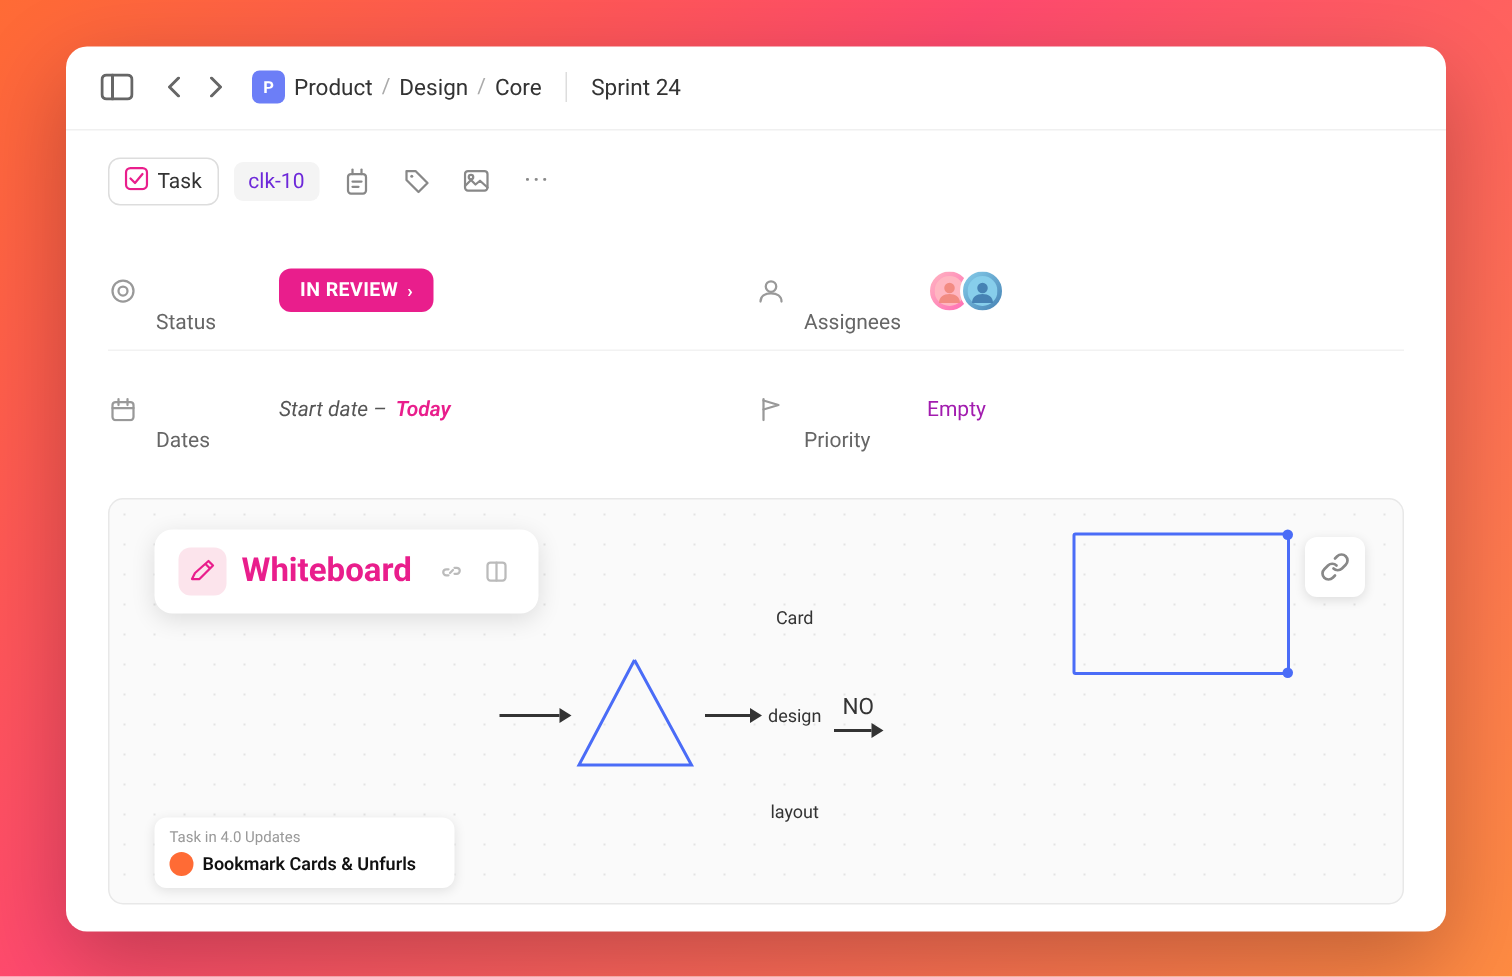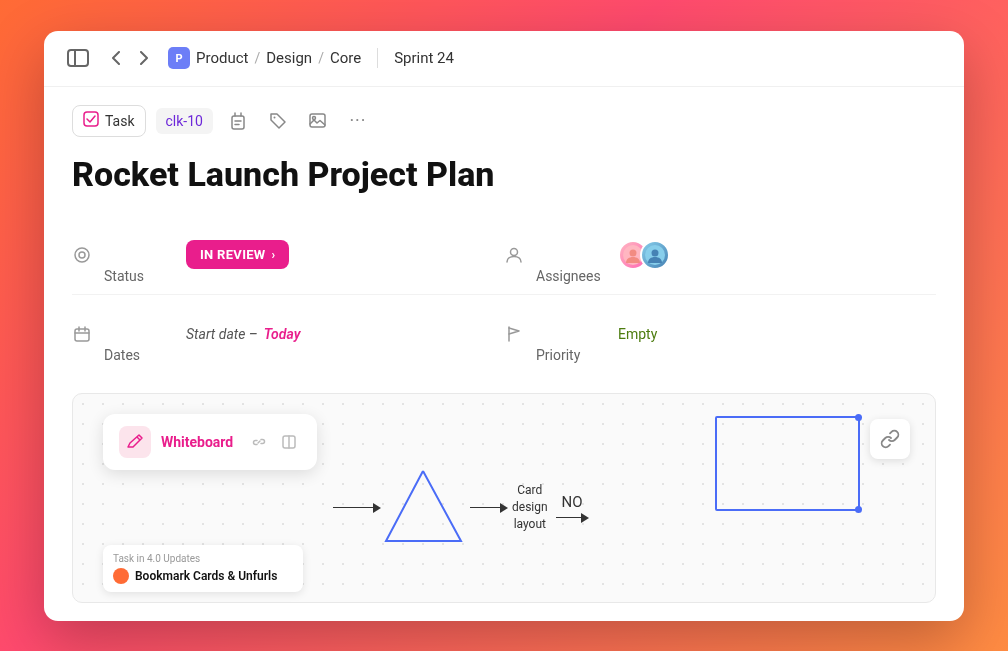--- a/index.html
+++ b/index.html
@@ -231,21 +231,21 @@
       color: #e91e8c;
       font-weight: 600;
     }
 
     .assignee-avatars {
       display: flex;
       align-items: center;
     }
 
     .empty-value {
-      color: #4d7c0f;
+      color: #a21caf;
       font-size: 14px;
     }
 
     
     .canvas-area {
       flex: 1;
       border: 1.5px solid #e8e8e8;
       border-radius: 10px;
       background: #fafafa;
       overflow: hidden;
@@ -279,21 +279,21 @@
 
     .whiteboard-icon {
       width: 32px; height: 32px;
       background: #fce4ec;
       border-radius: 8px;
       display: flex; align-items: center; justify-content: center;
       font-size: 16px;
     }
 
     .whiteboard-title {
-      font-size: 14px;
+      font-size: 22px;
       font-weight: 700;
       color: #e91e8c;
     }
 
     .whiteboard-actions {
       display: flex;
       gap: 6px;
       margin-left: 4px;
     }
     .whiteboard-action-icon {
@@ -349,20 +349,21 @@
     .card-design-box {
       display: flex;
       flex-direction: column;
       align-items: center;
       justify-content: center;
       font-size: 12px;
       color: #333;
       line-height: 1.4;
       text-align: center;
       padding: 0 4px;
+      gap: 48px;
     }
 
     
     .no-label {
       font-size: 15px;
       color: #333;
     }
 
     
     .create-content-box {
@@ -530,21 +531,20 @@
         <svg width="17" height="15" viewBox="0 0 17 15" fill="none" stroke="#888" stroke-width="1.5" stroke-linecap="round" stroke-linejoin="round">
           <rect x="1" y="1" width="15" height="13" rx="2" stroke="#888" fill="none"></rect>
           <circle cx="5" cy="5" r="1.5" stroke="#888" fill="none"></circle>
           <path d="M1 11L5 7L8 10L11 7.5L16 12"></path>
         </svg>
       </div>
 
       <div class="toolbar-icon" style="font-size:18px; color:#888; letter-spacing:1px;">···</div>
     </div>
 
-    <div class="page-title">Rocket Launch Project Plan</div>
 
     <div class="properties">
 
       <div>
 
         <div class="prop-row">
           <div class="prop-icon">
             <svg width="16" height="16" viewBox="0 0 16 16" fill="none" stroke="#999" stroke-width="1.5">
               <circle cx="8" cy="8" r="7"></circle>
               <circle cx="8" cy="8" r="3"></circle>

